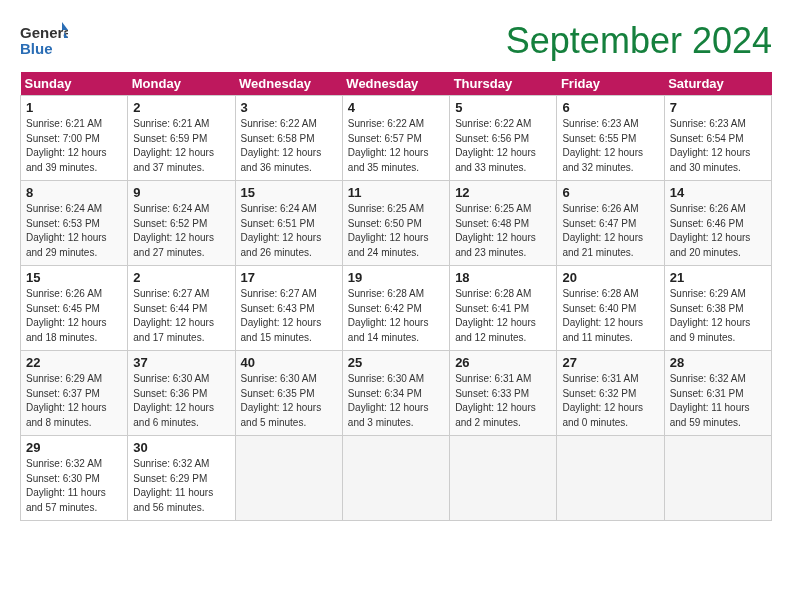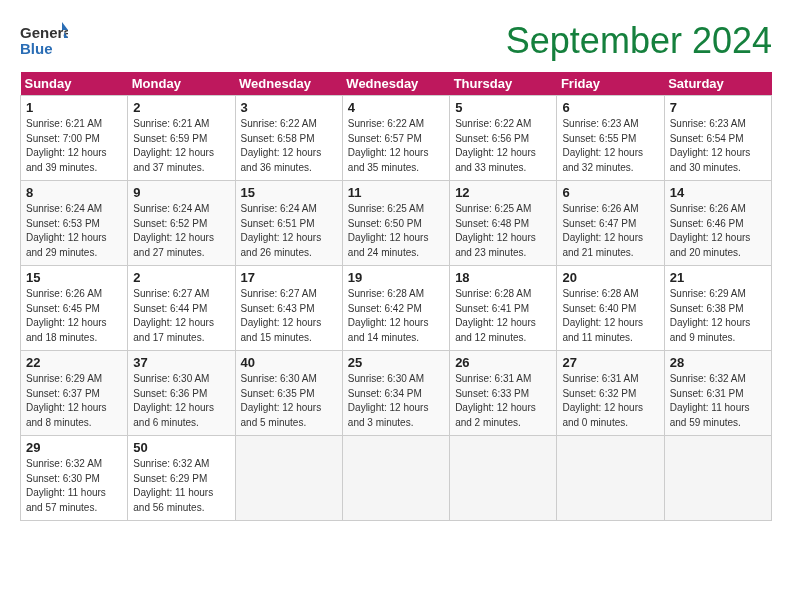--- a/index.html
+++ b/index.html
@@ -319,21 +319,21 @@
       </tr>
       <tr class="week-row">
         <td>
           <span class="day-num">29</span>
           <div class="cell-info" style="white-space: pre-line;">Sunrise: 6:32 AM
 Sunset: 6:30 PM
 Daylight: 11 hours
 and 57 minutes.</div>
         </td>
         <td>
-          <span class="day-num">50</span>
+          <span class="day-num">30</span>
           <div class="cell-info" style="white-space: pre-line;">Sunrise: 6:32 AM
 Sunset: 6:29 PM
 Daylight: 11 hours
 and 56 minutes.</div>
         </td>
         <td class="empty-cell"></td>
         <td class="empty-cell"></td>
         <td class="empty-cell"></td>
         <td class="empty-cell"></td>
         <td class="empty-cell"></td>

